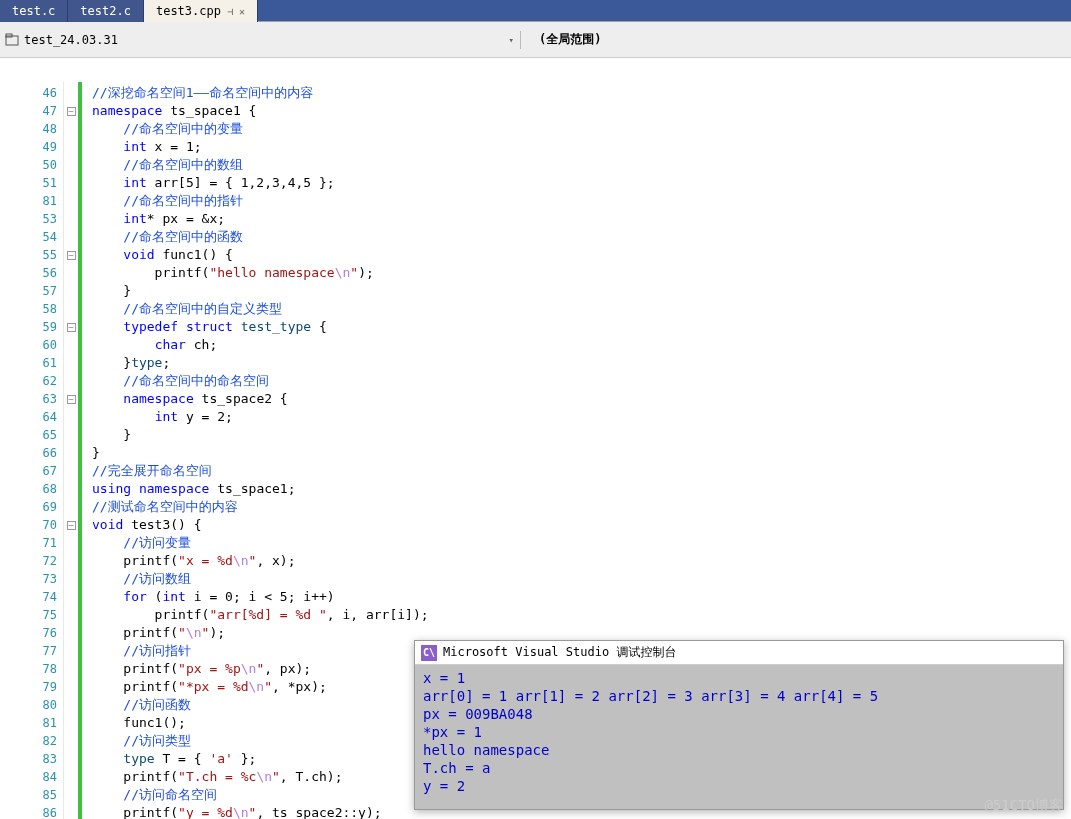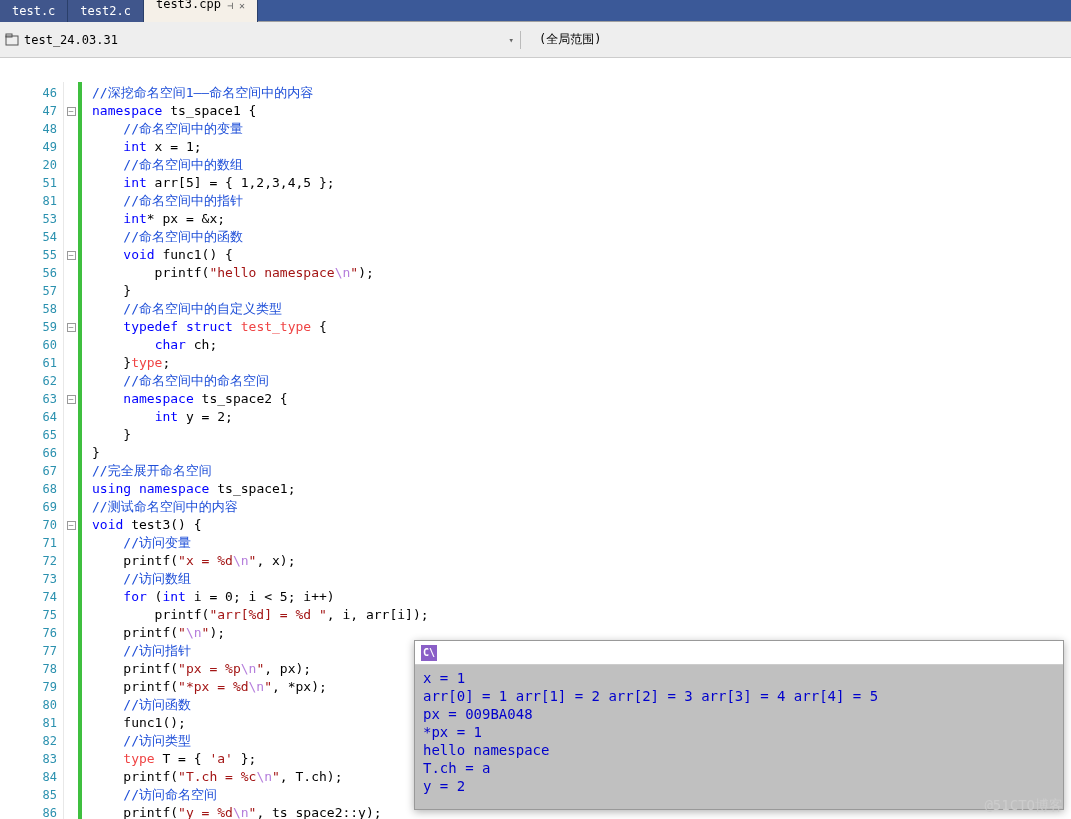--- a/index.html
+++ b/index.html
@@ -24,21 +24,20 @@
   padding: 11px 12px;
   font-size: 12px;
   color: #fff;
   border-right: 1px solid #2a3f6a;
   cursor: pointer;
   background: #40568c;
 }
 .tab.active {
   background: #f5f0e8;
   color: #000;
-  align-items: flex-end;
 }
 .tab-close, .tab-pin {
   margin-left: 6px;
   font-size: 10px;
   color: #666;
 }
 .toolbar {
   display: flex;
   align-items: center;
   height: 36px;
@@ -66,20 +65,21 @@
   color: #666;
 }
 .divider {
   width: 1px;
   height: 18px;
   background: #bbb;
   margin: 0 6px;
 }
 .scope {
   padding-left: 12px;
+  font-weight: bold;
 }
 .editor-area {
   display: flex;
   height: calc(100% - 46px);
   position: relative;
   margin-top: 24px;
 }
 .gutter {
   width: 64px;
   background: #fff;
@@ -119,21 +119,21 @@
   padding-left: 10px;
   line-height: 18px;
   white-space: pre;
   font-size: 13px;
   color: #000;
   padding-top: 2px;
 }
 .ln { height: 18px; }
 .c-comment { color: #1d4ed8; }
 .c-keyword { color: #0000ff; }
-.c-type { color: #ef4444; }
+.c-type { color: #0c4a6e; }
 .c-string { color: #a31515; }
 .c-escape { color: #b57edc; }
 .console-window {
   position: absolute;
   left: 414px;
   top: 640px;
   width: 650px;
   height: 170px;
   background: #c0c0c0;
   border: 1px solid #999;
@@ -209,21 +209,21 @@
     <span>(全局范围)</span>
   </div>
 </div>
 
 <div class="editor-area">
   <div class="gutter" id="gutter">
       <div class="ln">46</div>
       <div class="ln">47</div>
       <div class="ln">48</div>
       <div class="ln">49</div>
-      <div class="ln">20</div>
+      <div class="ln">50</div>
       <div class="ln">51</div>
       <div class="ln">81</div>
       <div class="ln">53</div>
       <div class="ln">54</div>
       <div class="ln">55</div>
       <div class="ln">56</div>
       <div class="ln">57</div>
       <div class="ln">58</div>
       <div class="ln">59</div>
       <div class="ln">60</div>
@@ -299,20 +299,21 @@
       <div class="ln"></div>
       <div class="ln"></div>
     </div>
   <div class="change-bar"></div>
   <div class="code" id="code"><div class="ln"><span class="c-comment">//深挖命名空间1——命名空间中的内容</span></div><div class="ln"><span class="c-keyword">namespace</span><span> ts_space1 {</span></div><div class="ln"><span>    </span><span class="c-comment">//命名空间中的变量</span></div><div class="ln"><span>    </span><span class="c-keyword">int</span><span> x = 1;</span></div><div class="ln"><span>    </span><span class="c-comment">//命名空间中的数组</span></div><div class="ln"><span>    </span><span class="c-keyword">int</span><span> arr[5] = { 1,2,3,4,5 };</span></div><div class="ln"><span>    </span><span class="c-comment">//命名空间中的指针</span></div><div class="ln"><span>    </span><span class="c-keyword">int</span><span>* px = &amp;x;</span></div><div class="ln"><span>    </span><span class="c-comment">//命名空间中的函数</span></div><div class="ln"><span>    </span><span class="c-keyword">void</span><span> func1() {</span></div><div class="ln"><span>        printf(</span><span class="c-string">"hello namespace</span><span class="c-escape">\n</span><span class="c-string">"</span><span>);</span></div><div class="ln"><span>    }</span></div><div class="ln"><span>    </span><span class="c-comment">//命名空间中的自定义类型</span></div><div class="ln"><span>    </span><span class="c-keyword">typedef</span><span> </span><span class="c-keyword">struct</span><span> </span><span class="c-type">test_type</span><span> {</span></div><div class="ln"><span>        </span><span class="c-keyword">char</span><span> ch;</span></div><div class="ln"><span>    }</span><span class="c-type">type</span><span>;</span></div><div class="ln"><span>    </span><span class="c-comment">//命名空间中的命名空间</span></div><div class="ln"><span>    </span><span class="c-keyword">namespace</span><span> ts_space2 {</span></div><div class="ln"><span>        </span><span class="c-keyword">int</span><span> y = 2;</span></div><div class="ln"><span>    }</span></div><div class="ln"><span>}</span></div><div class="ln"><span class="c-comment">//完全展开命名空间</span></div><div class="ln"><span class="c-keyword">using</span><span> </span><span class="c-keyword">namespace</span><span> ts_space1;</span></div><div class="ln"><span class="c-comment">//测试命名空间中的内容</span></div><div class="ln"><span class="c-keyword">void</span><span> test3() {</span></div><div class="ln"><span>    </span><span class="c-comment">//访问变量</span></div><div class="ln"><span>    printf(</span><span class="c-string">"x = %d</span><span class="c-escape">\n</span><span class="c-string">"</span><span>, x);</span></div><div class="ln"><span>    </span><span class="c-comment">//访问数组</span></div><div class="ln"><span>    </span><span class="c-keyword">for</span><span> (</span><span class="c-keyword">int</span><span> i = 0; i &lt; 5; i++)</span></div><div class="ln"><span>        printf(</span><span class="c-string">"arr[%d] = %d "</span><span>, i, arr[i]);</span></div><div class="ln"><span>    printf(</span><span class="c-string">"</span><span class="c-escape">\n</span><span class="c-string">"</span><span>);</span></div><div class="ln"><span>    </span><span class="c-comment">//访问指针</span></div><div class="ln"><span>    printf(</span><span class="c-string">"px = %p</span><span class="c-escape">\n</span><span class="c-string">"</span><span>, px);</span></div><div class="ln"><span>    printf(</span><span class="c-string">"*px = %d</span><span class="c-escape">\n</span><span class="c-string">"</span><span>, *px);</span></div><div class="ln"><span>    </span><span class="c-comment">//访问函数</span></div><div class="ln"><span>    func1();</span></div><div class="ln"><span>    </span><span class="c-comment">//访问类型</span></div><div class="ln"><span>    </span><span class="c-type">type</span><span> T = { </span><span class="c-string">'a'</span><span> };</span></div><div class="ln"><span>    printf(</span><span class="c-string">"T.ch = %c</span><span class="c-escape">\n</span><span class="c-string">"</span><span>, T.ch);</span></div><div class="ln"><span>    </span><span class="c-comment">//访问命名空间</span></div><div class="ln"><span>    printf(</span><span class="c-string">"y = %d</span><span class="c-escape">\n</span><span class="c-string">"</span><span>, ts_space2::y);</span></div><div class="ln"><span>}</span></div></div>
 </div>
 
 <div class="console-window">
   <div class="console-title">
     <span class="console-icon">C\</span>
+    <span>Microsoft Visual Studio 调试控制台</span>
   </div>
   <div class="console-body">x = 1
 arr[0] = 1 arr[1] = 2 arr[2] = 3 arr[3] = 4 arr[4] = 5
 px = 009BA048
 *px = 1
 hello namespace
 T.ch = a
 y = 2</div>
 </div>
 

